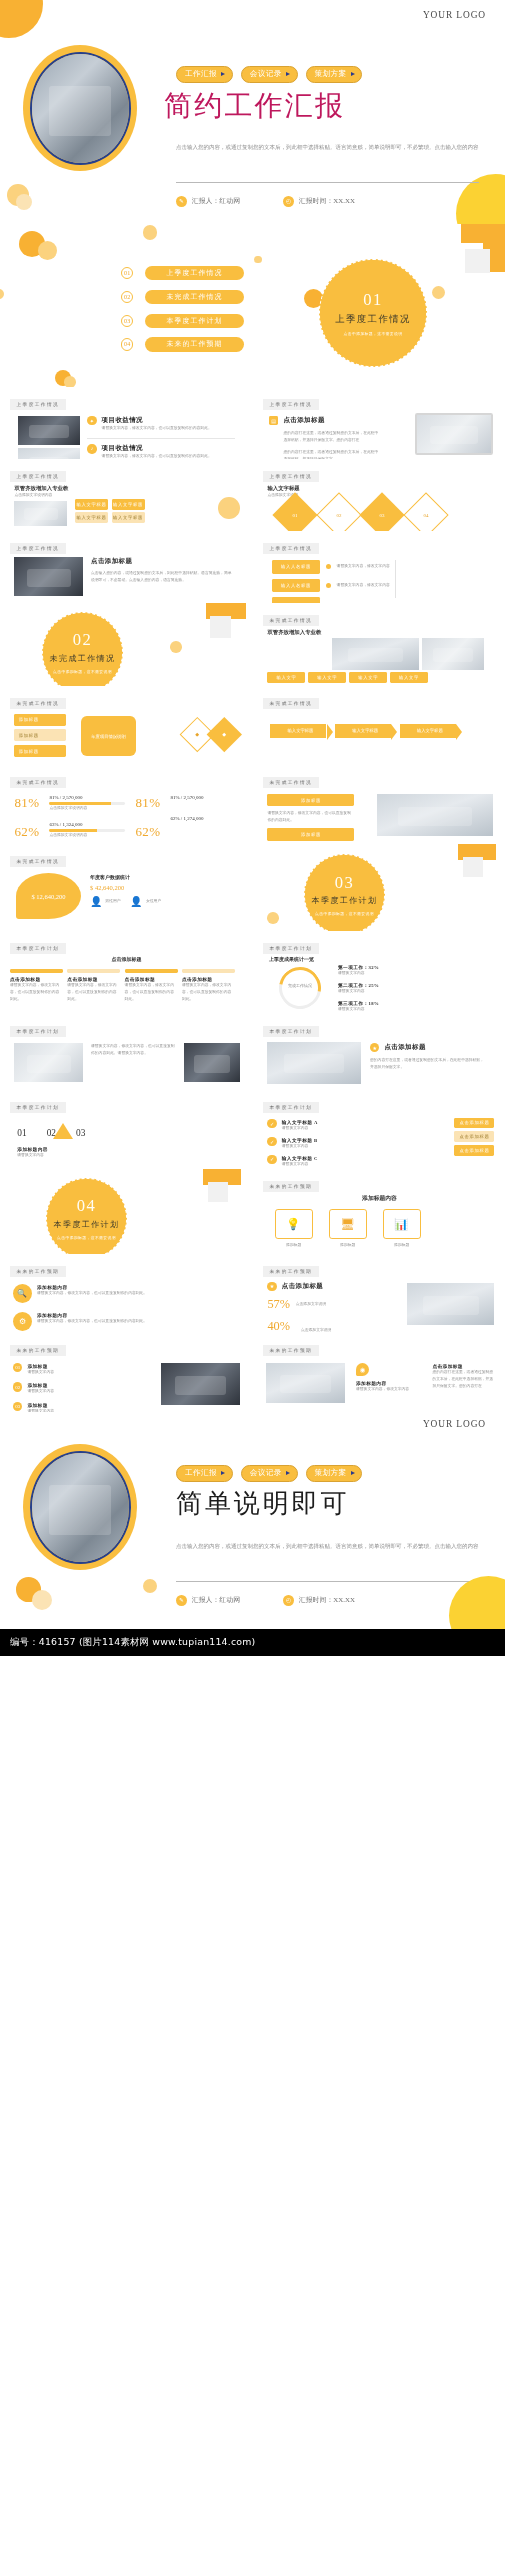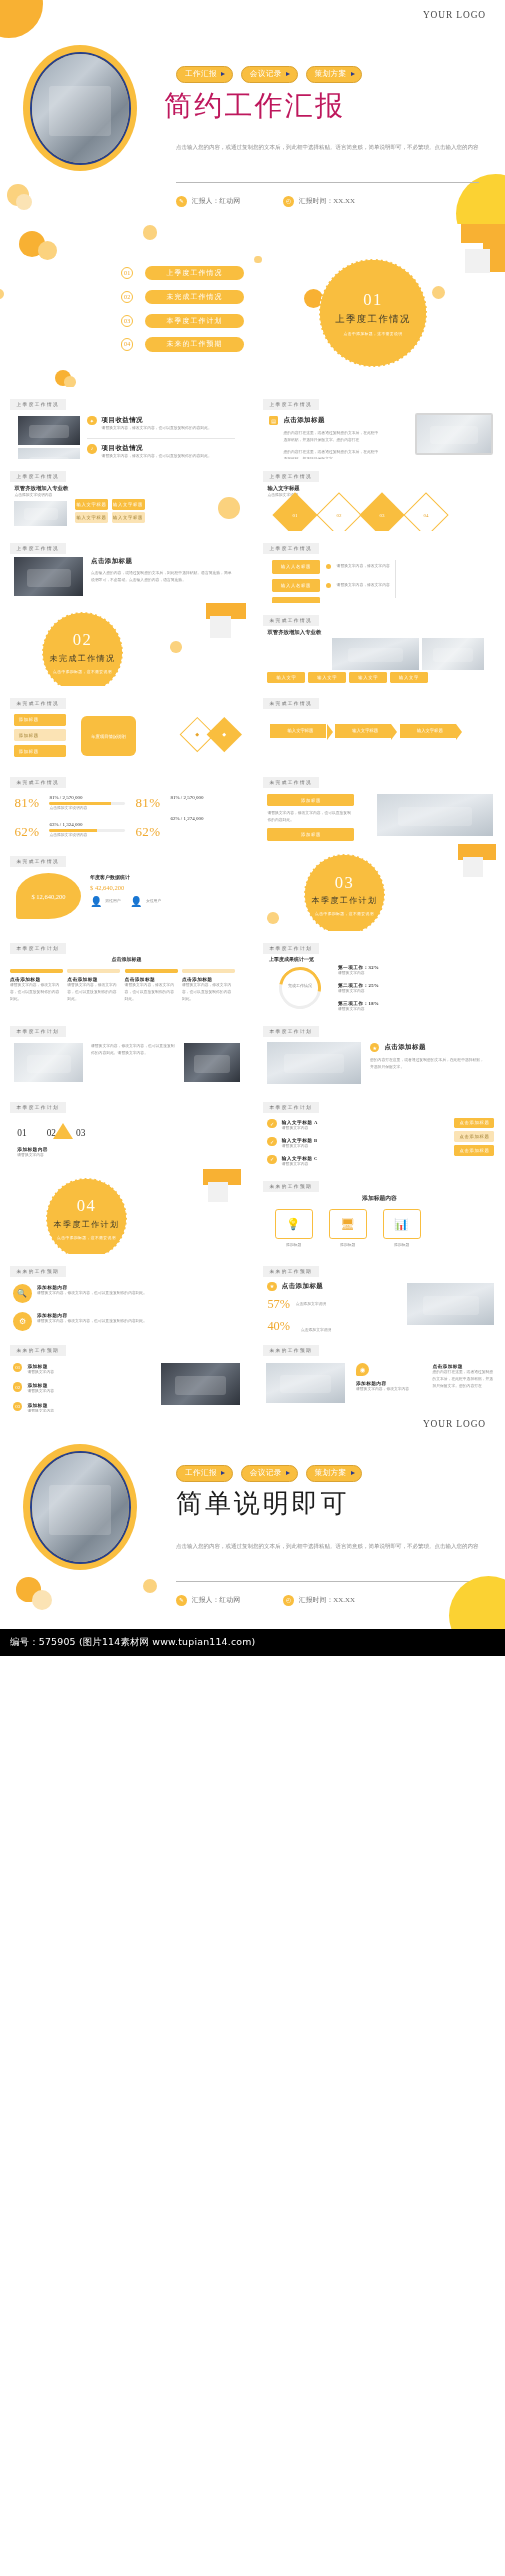--- a/index.html
+++ b/index.html
@@ -824,16 +824,16 @@
         <span>汇报时间：XX.XX</span>
       </div>
     </div>
 
     <div class="blob c-orange" style="left:16px;bottom:27.5px;width:24.6px;height:24.6px;"></div>
     <div class="blob c-amber-l" style="left:32px;bottom:19px;width:20px;height:20px;"></div>
     <div class="blob c-amber" style="left:143px;bottom:36px;width:14.4px;height:14.4px;"></div>
     <div class="blob c-yellow" style="right:-21.7px;bottom:-26px;width:79px;height:79px;"></div>
   </div>
 
-  <div class="footer">编号：575905 (图片114素材网 www.tupian114.com)</div>
+  <div class="footer">编号：416157 (图片114素材网 www.tupian114.com)</div>
 
 </div>
 
 
 </body></html>

